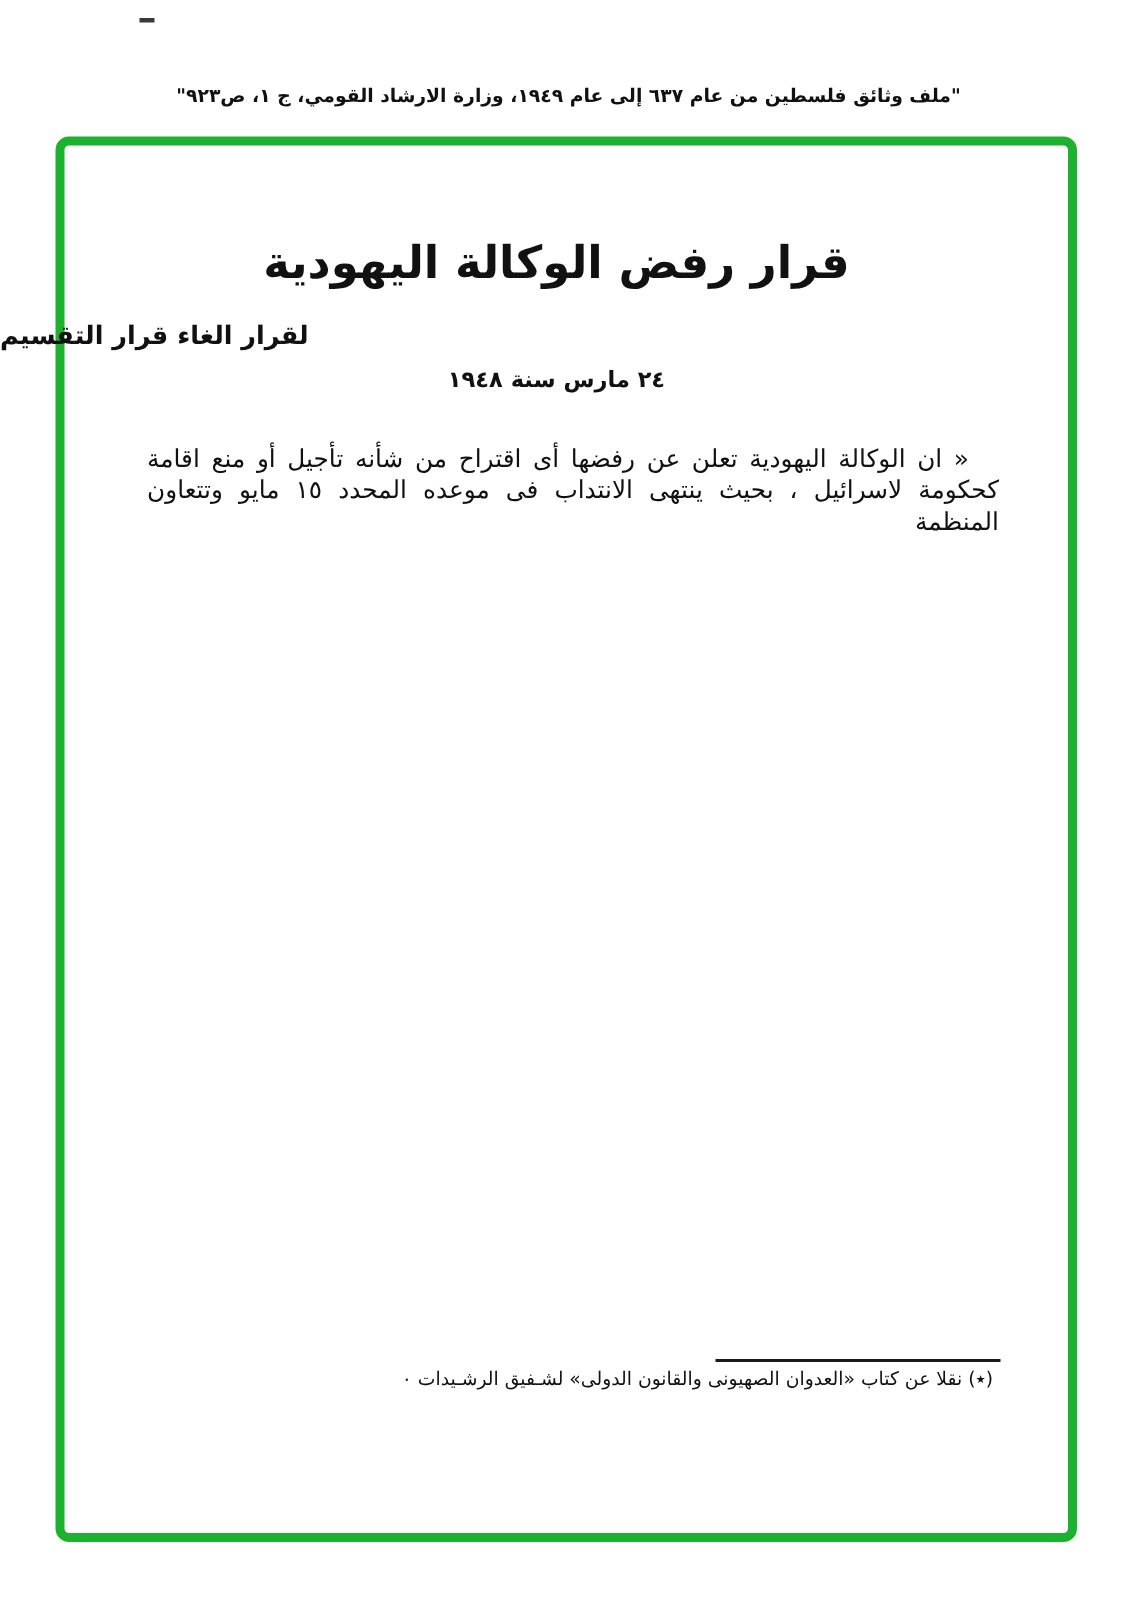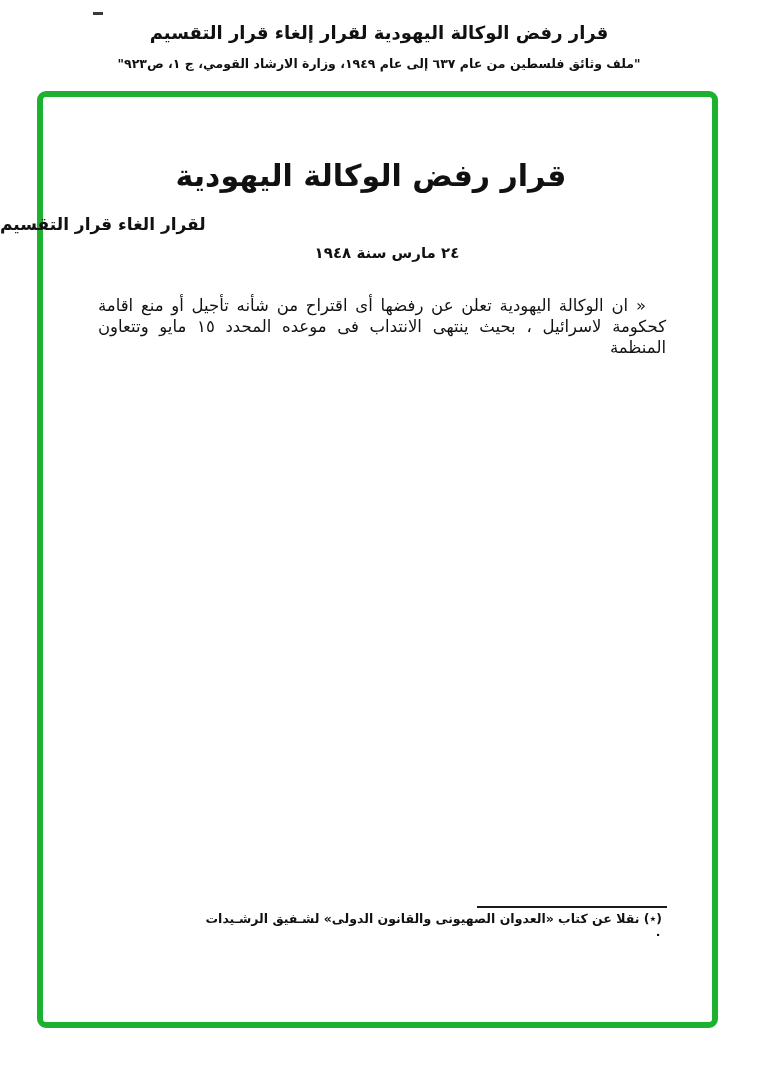--- a/index.html
+++ b/index.html
@@ -85,21 +85,20 @@
   }
   .doc-date {
     position: absolute;
     top: 244px;
     left: 0;
     width: 742px;
     direction: rtl;
     text-align: center;
     font-size: 15px;
     font-weight: bold;
-    padding-left: 16px;
   }
 
   .doc-body {
     position: absolute;
     left: 98px;
     top: 295px;
     width: 568px;
     direction: rtl;
     font-size: 16.5px;
     font-weight: normal;
@@ -125,31 +124,30 @@
     background: #1a1a1a;
   }
   .footnote-text {
     position: absolute;
     left: 195px;
     top: 911px;
     width: 467px;
     direction: rtl;
     text-align: right;
     font-size: 12.5px;
-    font-weight: bold;
+    font-weight: normal;
   }
 </style>
 </head>
 <body>
 
 <div class="page">
 
   <div class="stray-mark"></div>
 
-  <div class="header-title">قرار رفض الوكالة اليهودية لقرار إلغاء قرار التقسيم</div>
 
   <div class="header-source">"ملف وثائق فلسطين من عام ٦٣٧ إلى عام ١٩٤٩، وزارة الارشاد القومي، ج ١، ص٩٢٣"</div>
 
   <div class="doc-frame" style="border-color: rgb(28, 177, 46);"></div>
 
   <div class="doc-title">قرار رفض الوكالة اليهودية</div>
 
   <div class="doc-subtitle">لقرار الغاء قرار التقسيم</div>
 
   <div class="doc-date">٢٤ مارس سنة ١٩٤٨</div>

